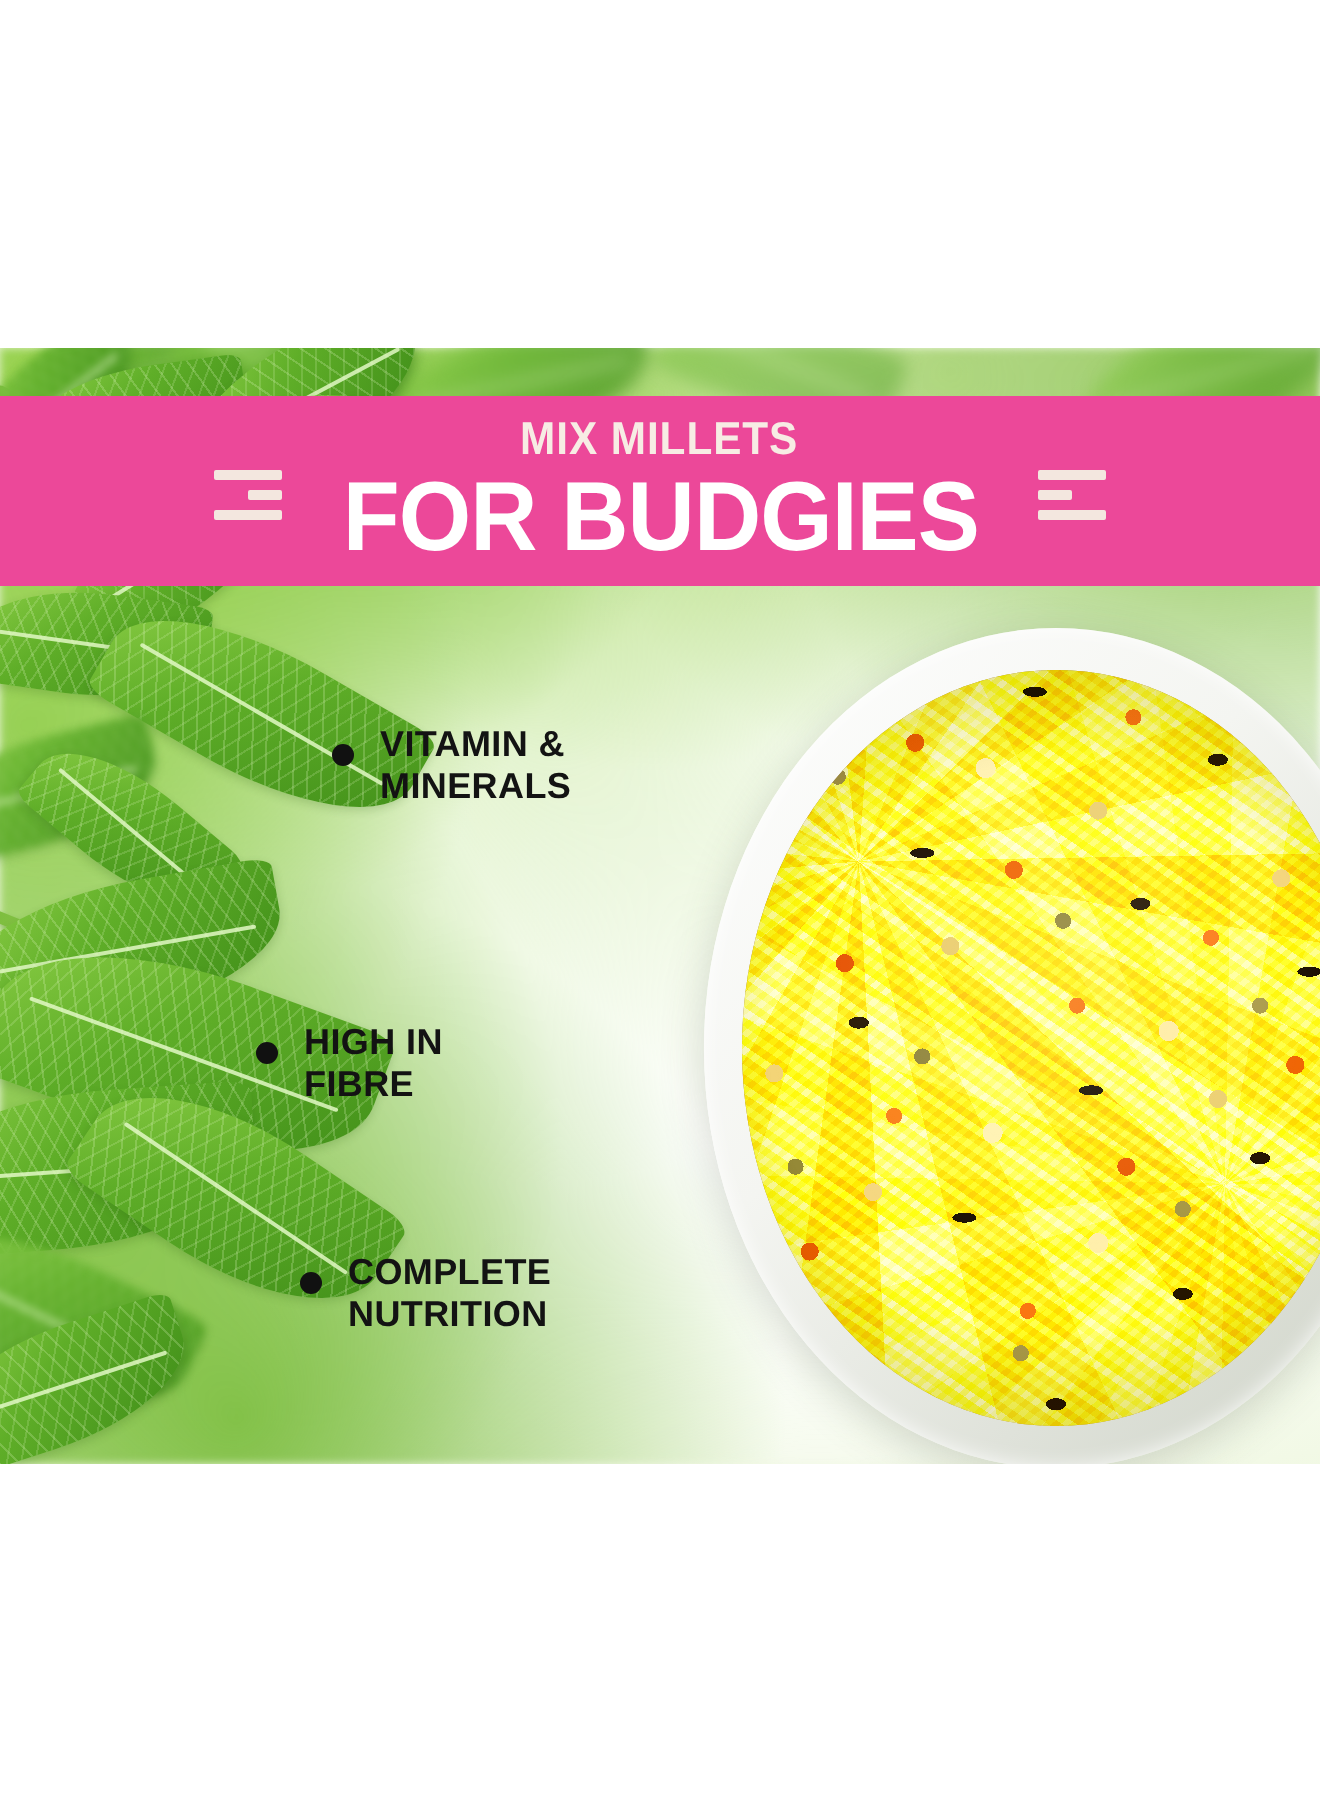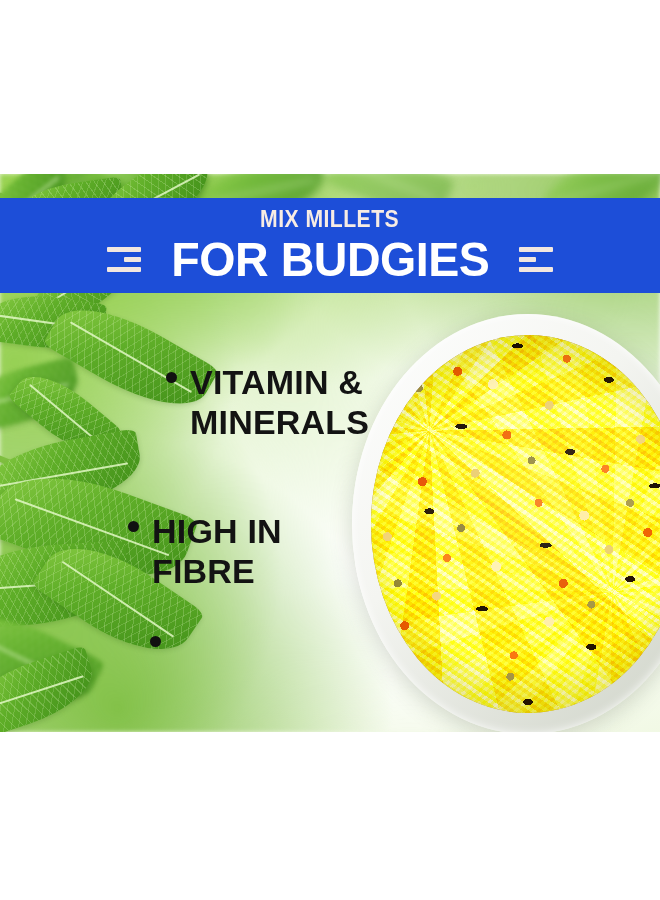--- a/index.html
+++ b/index.html
@@ -208,39 +208,39 @@
       radial-gradient(circle at 50% 42%, rgba(255,255,255,.14) 0%, rgba(255,255,255,0) 55%),
       radial-gradient(circle at 50% 50%, rgba(60,38,8,0) 58%, rgba(60,38,8,.28) 100%);
     pointer-events: none;
   }
 
   
   .banner {
     position: absolute;
     left: 0; top: 198px;
     width: 660px; height: 95px;
-    background: #1d4ed8;
+    background: #ec4899;
     z-index: 25;
     display: flex;
     flex-direction: column;
     align-items: center;
     justify-content: center;
   }
   .banner-kicker {
     font-size: 23px;
     font-weight: 700;
     letter-spacing: .5px;
     color: #f7ece4;
     line-height: 1;
     margin-bottom: 4px;
     transform: scaleX(.92);
   }
   .banner-main-row {
     display: flex;
-    align-items: center;
+    align-items: flex-start;
     gap: 22px;
   }
   .banner-title {
     font-size: 49px;
     font-weight: 700;
     color: #ffffff;
     line-height: 1;
     letter-spacing: -.5px;
     transform: scaleX(.95);
     white-space: nowrap;
@@ -277,21 +277,21 @@
     pointer-events: auto;
   }
   .benefit .dot {
     width: 11px; height: 11px;
     border-radius: 50%;
     background: #111111;
     flex: 0 0 auto;
     margin-top: 10px;
   }
   .benefit .text {
-    font-size: 34px;
+    font-size: 18px;
     font-weight: 700;
     color: #131313;
     line-height: 1.18;
     letter-spacing: .2px;
     white-space: pre-line;
   }
   .benefit-0 { left: 166px; top: 188px; }
   .benefit-1 { left: 128px; top: 318px; margin-top: 19px; }
   .benefit-2 { left: 150px; top: 452px; }
 </style>
@@ -369,16 +369,18 @@
       <span class="text">VITAMIN &amp;
 MINERALS</span>
     </div>
     <div class="benefit benefit-1">
       <span class="dot"></span>
       <span class="text">HIGH IN
 FIBRE</span>
     </div>
     <div class="benefit benefit-2">
       <span class="dot"></span>
+      <span class="text">COMPLETE
+NUTRITION</span>
     </div>
   </div>
 
 </div>
 
 </body></html>

